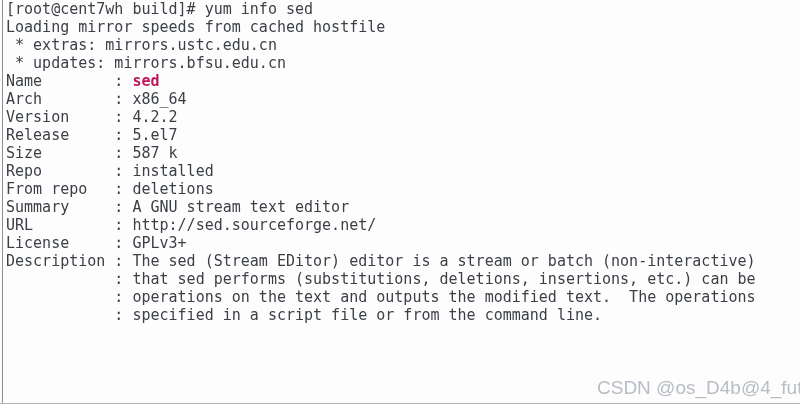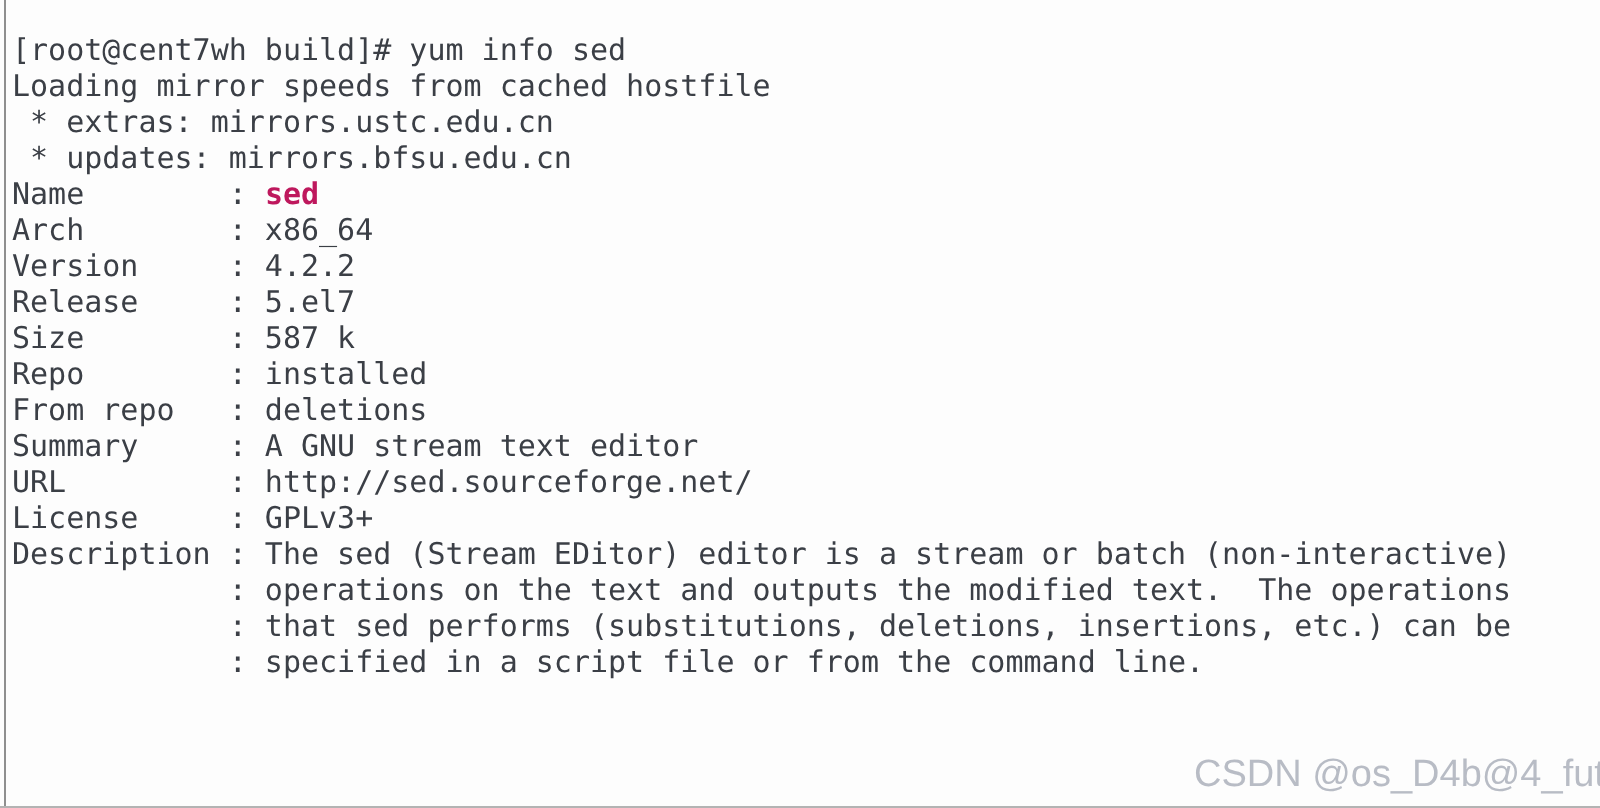--- a/index.html
+++ b/index.html
@@ -10,21 +10,21 @@
     overflow: hidden;
     background: #fdfdfd;
   }
   .terminal {
     position: absolute;
     left: 2px;
     top: 0;
     right: 0;
     bottom: 0;
     border-left: 1px solid #8f8f8f;
-    padding: 16px 0 0 3px;
+    padding: 0 0 0 3px;
     box-sizing: border-box;
     font-family: "DejaVu Sans Mono", "Liberation Mono", monospace;
     font-size: 15px;
     line-height: 18px;
     color: #3b3f46;
     cursor: text;
   }
   .term-line {
     white-space: pre;
     height: 18px;
@@ -65,20 +65,20 @@
     <div class="term-line"><span>Arch        : x86_64</span></div>
     <div class="term-line"><span>Version     : 4.2.2</span></div>
     <div class="term-line"><span>Release     : 5.el7</span></div>
     <div class="term-line"><span>Size        : 587 k</span></div>
     <div class="term-line"><span>Repo        : installed</span></div>
     <div class="term-line"><span>From repo   : deletions</span></div>
     <div class="term-line"><span>Summary     : A GNU stream text editor</span></div>
     <div class="term-line"><span>URL         : http://sed.sourceforge.net/</span></div>
     <div class="term-line"><span>License     : GPLv3+</span></div>
     <div class="term-line"><span>Description : The sed (Stream EDitor) editor is a stream or batch (non-interactive)</span></div>
+    <div class="term-line"><span>            : that sed performs (substitutions, deletions, insertions, etc.) can be</span></div>
     <div class="term-line"><span>            : operations on the text and outputs the modified text.  The operations</span></div>
-    <div class="term-line"><span>            : that sed performs (substitutions, deletions, insertions, etc.) can be</span></div>
     <div class="term-line"><span>            : specified in a script file or from the command line.</span></div>
   </div>
 
 <div class="watermark">CSDN @os_D4b@4_future4</div>
 
 <div class="bottom-border"></div>
 
 </body></html>

